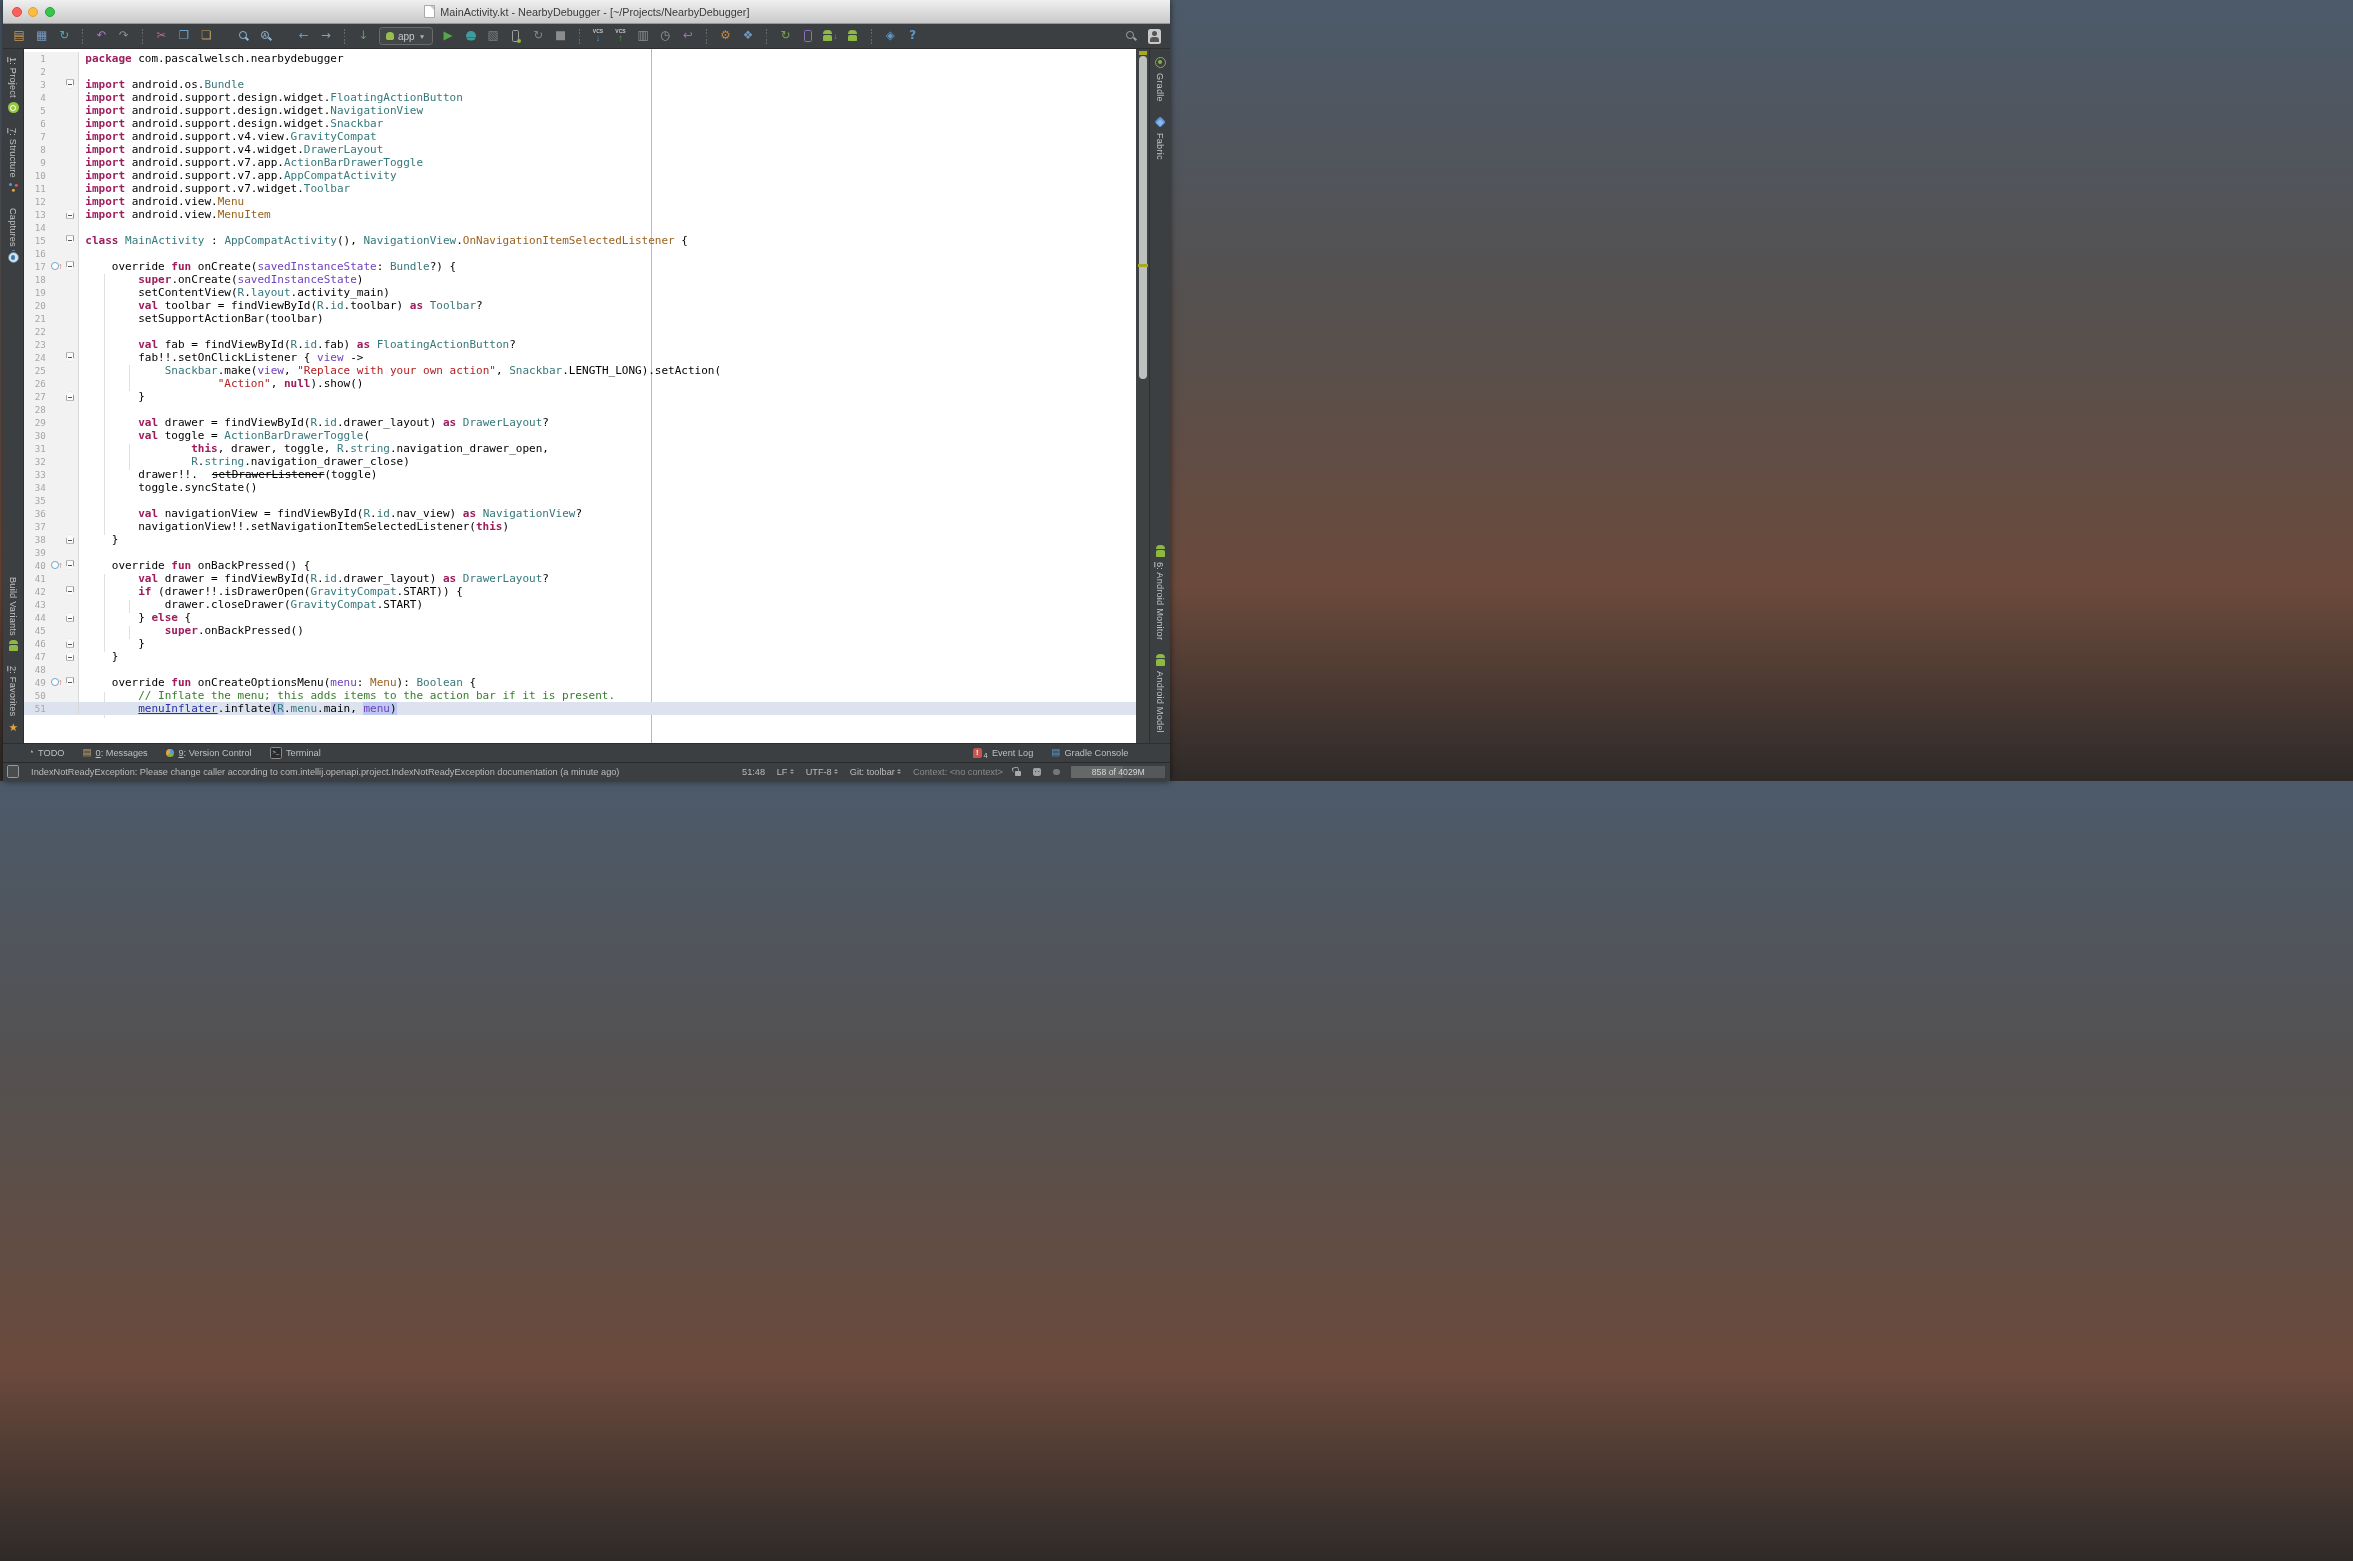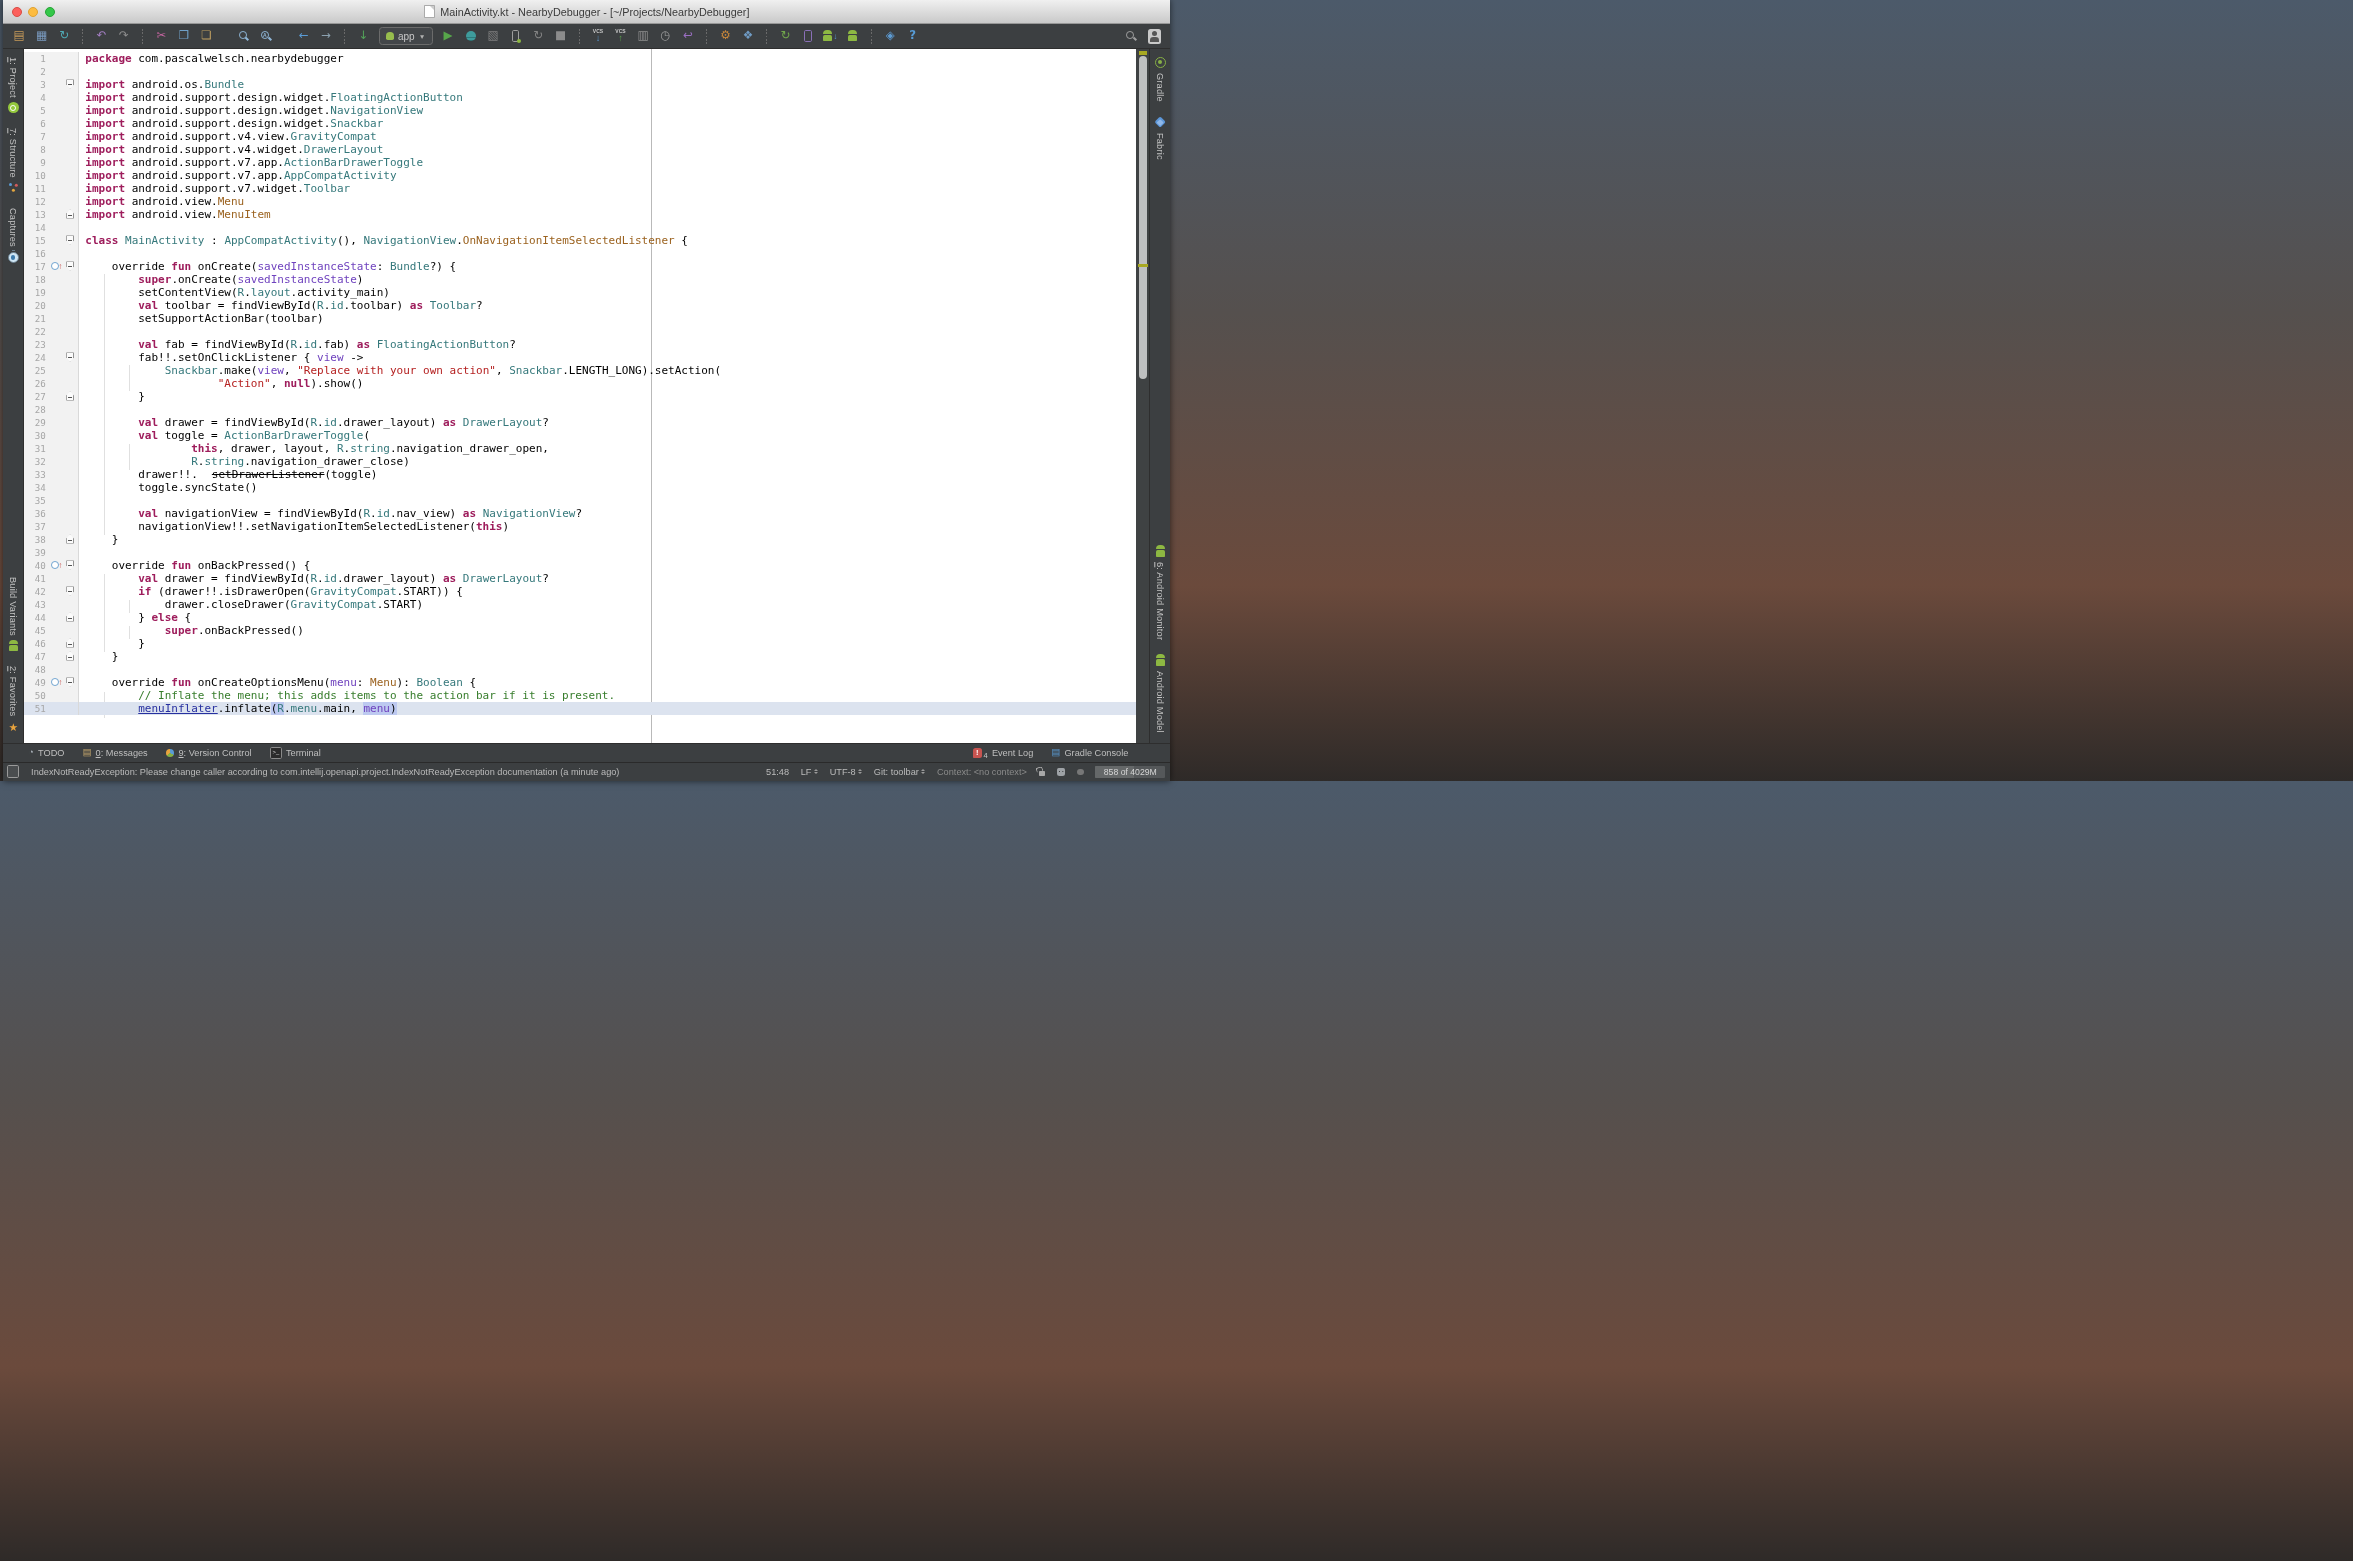--- a/index.html
+++ b/index.html
@@ -140,21 +140,21 @@
   .updown i{width:0;height:0;border-left:2.5px solid transparent;border-right:2.5px solid transparent;font-size:0;}
   .updown .u{border-bottom:2.5px solid #9A9A9A;margin-bottom:0.8px;}
   .updown .d{border-top:2.5px solid #9A9A9A;}
   .sb-dim{color:#8A8A8A;}
   .ic-lock{width:6.7px;height:5px;background:#A8A8A8;border-radius:0.8px;position:relative;margin-top:4.2px;}
   .ic-lock::before{content:"";position:absolute;left:-2.5px;top:-4.2px;width:5px;height:4.2px;border:1.2px solid #A8A8A8;
                    border-bottom:none;border-radius:2.5px 2.5px 0 0;transform:rotate(-14deg);}
   .ic-hector{width:8.3px;height:7.5px;background:#9EA2A6;border-radius:1.7px 1.7px 2.5px 2.5px;position:relative;}
   .ic-hector::before{content:"";position:absolute;left:1.7px;top:2.5px;width:1.7px;height:1.7px;background:#3C3F41;box-shadow:3.3px 0 0 #3C3F41;}
   .ic-dot{width:6.7px;height:6.7px;border-radius:50%;background:#777;}
-  .mem{position:relative;width:70px;height:12.5px;background:#55585A;border-radius:1px;overflow:hidden;
+  .mem{position:relative;width:94px;height:12.5px;background:#55585A;border-radius:1px;overflow:hidden;
        font-size:8.7px;color:#D5D5D5;text-align:center;line-height:12.5px;}
   .mem .fill{position:absolute;left:0;top:0;bottom:0;width:55%;background:#656869;}
   .mem .txt{position:relative;z-index:1;}
 </style>
 </head>
 <body>
 
 <div id="window">
 
   <div id="titlebar">
@@ -526,21 +526,21 @@
             <div class="row">
               <span class="cell-num">30</span>
               <span class="cell-ovr"></span>
               <span class="cell-fold"></span>
               <span class="cell-code"><span>        </span><span class="s-kw">val</span><span> toggle = </span><span class="s-cls">ActionBarDrawerToggle</span><span>(</span></span>
             </div>
             <div class="row">
               <span class="cell-num">31</span>
               <span class="cell-ovr"></span>
               <span class="cell-fold"></span>
-              <span class="cell-code"><span>                </span><span class="s-kw">this</span><span>, drawer, layout, </span><span class="s-cls">R</span><span>.</span><span class="s-cls">string</span><span>.navigation_drawer_open,</span></span>
+              <span class="cell-code"><span>                </span><span class="s-kw">this</span><span>, drawer, toggle, </span><span class="s-cls">R</span><span>.</span><span class="s-cls">string</span><span>.navigation_drawer_open,</span></span>
             </div>
             <div class="row">
               <span class="cell-num">32</span>
               <span class="cell-ovr"></span>
               <span class="cell-fold"></span>
               <span class="cell-code"><span>                </span><span class="s-cls">R</span><span>.</span><span class="s-cls">string</span><span>.navigation_drawer_close)</span></span>
             </div>
             <div class="row">
               <span class="cell-num">33</span>
               <span class="cell-ovr"></span>

